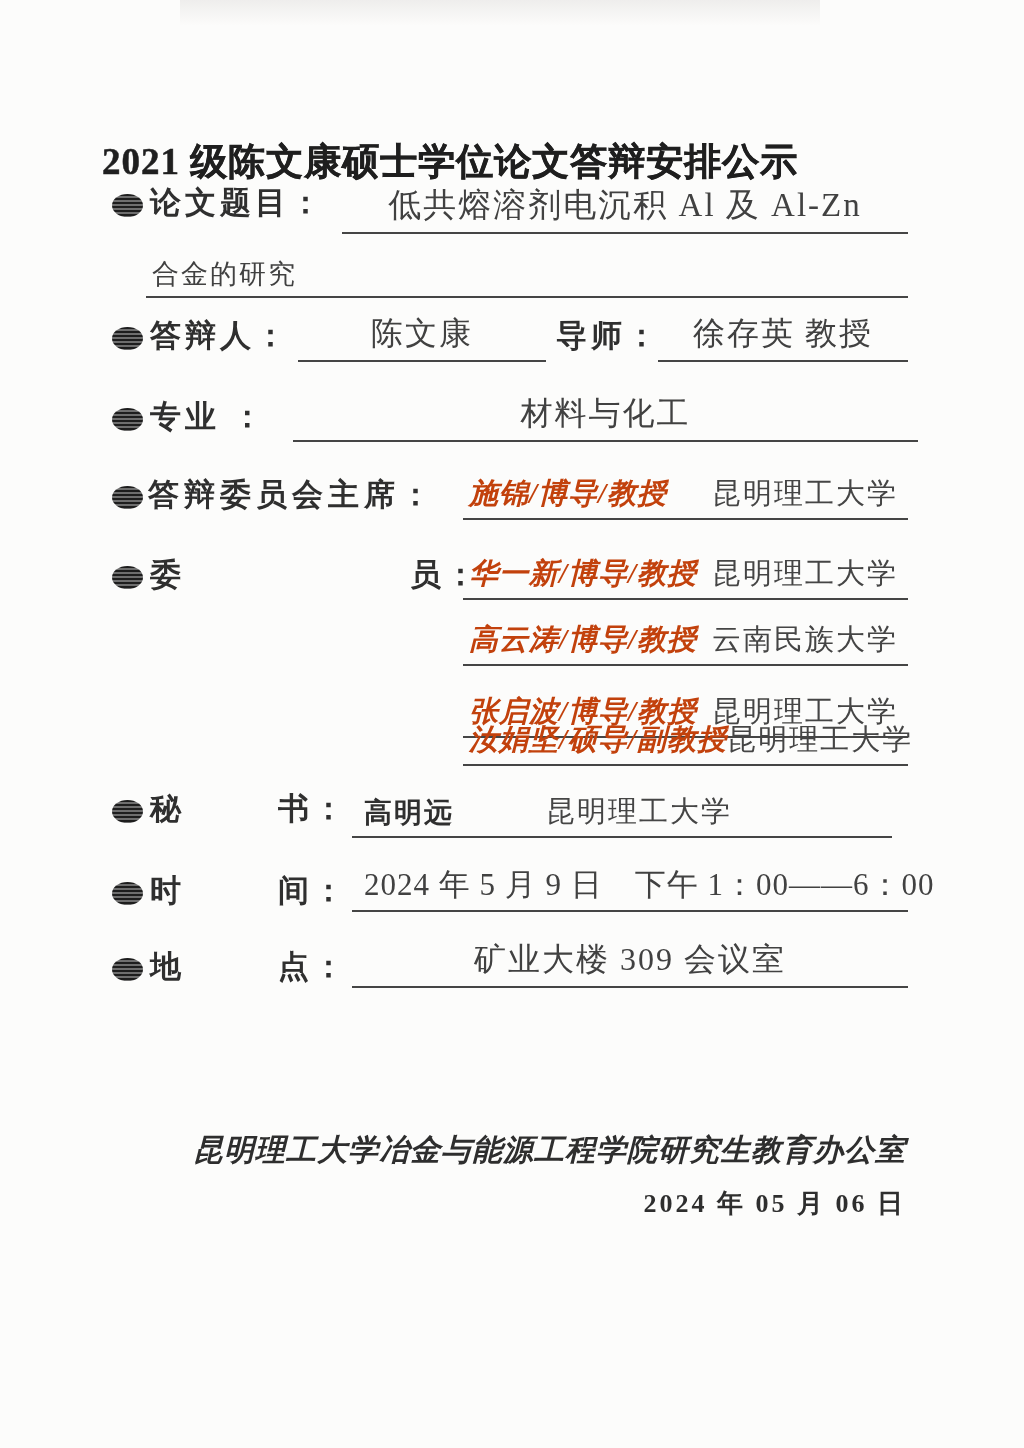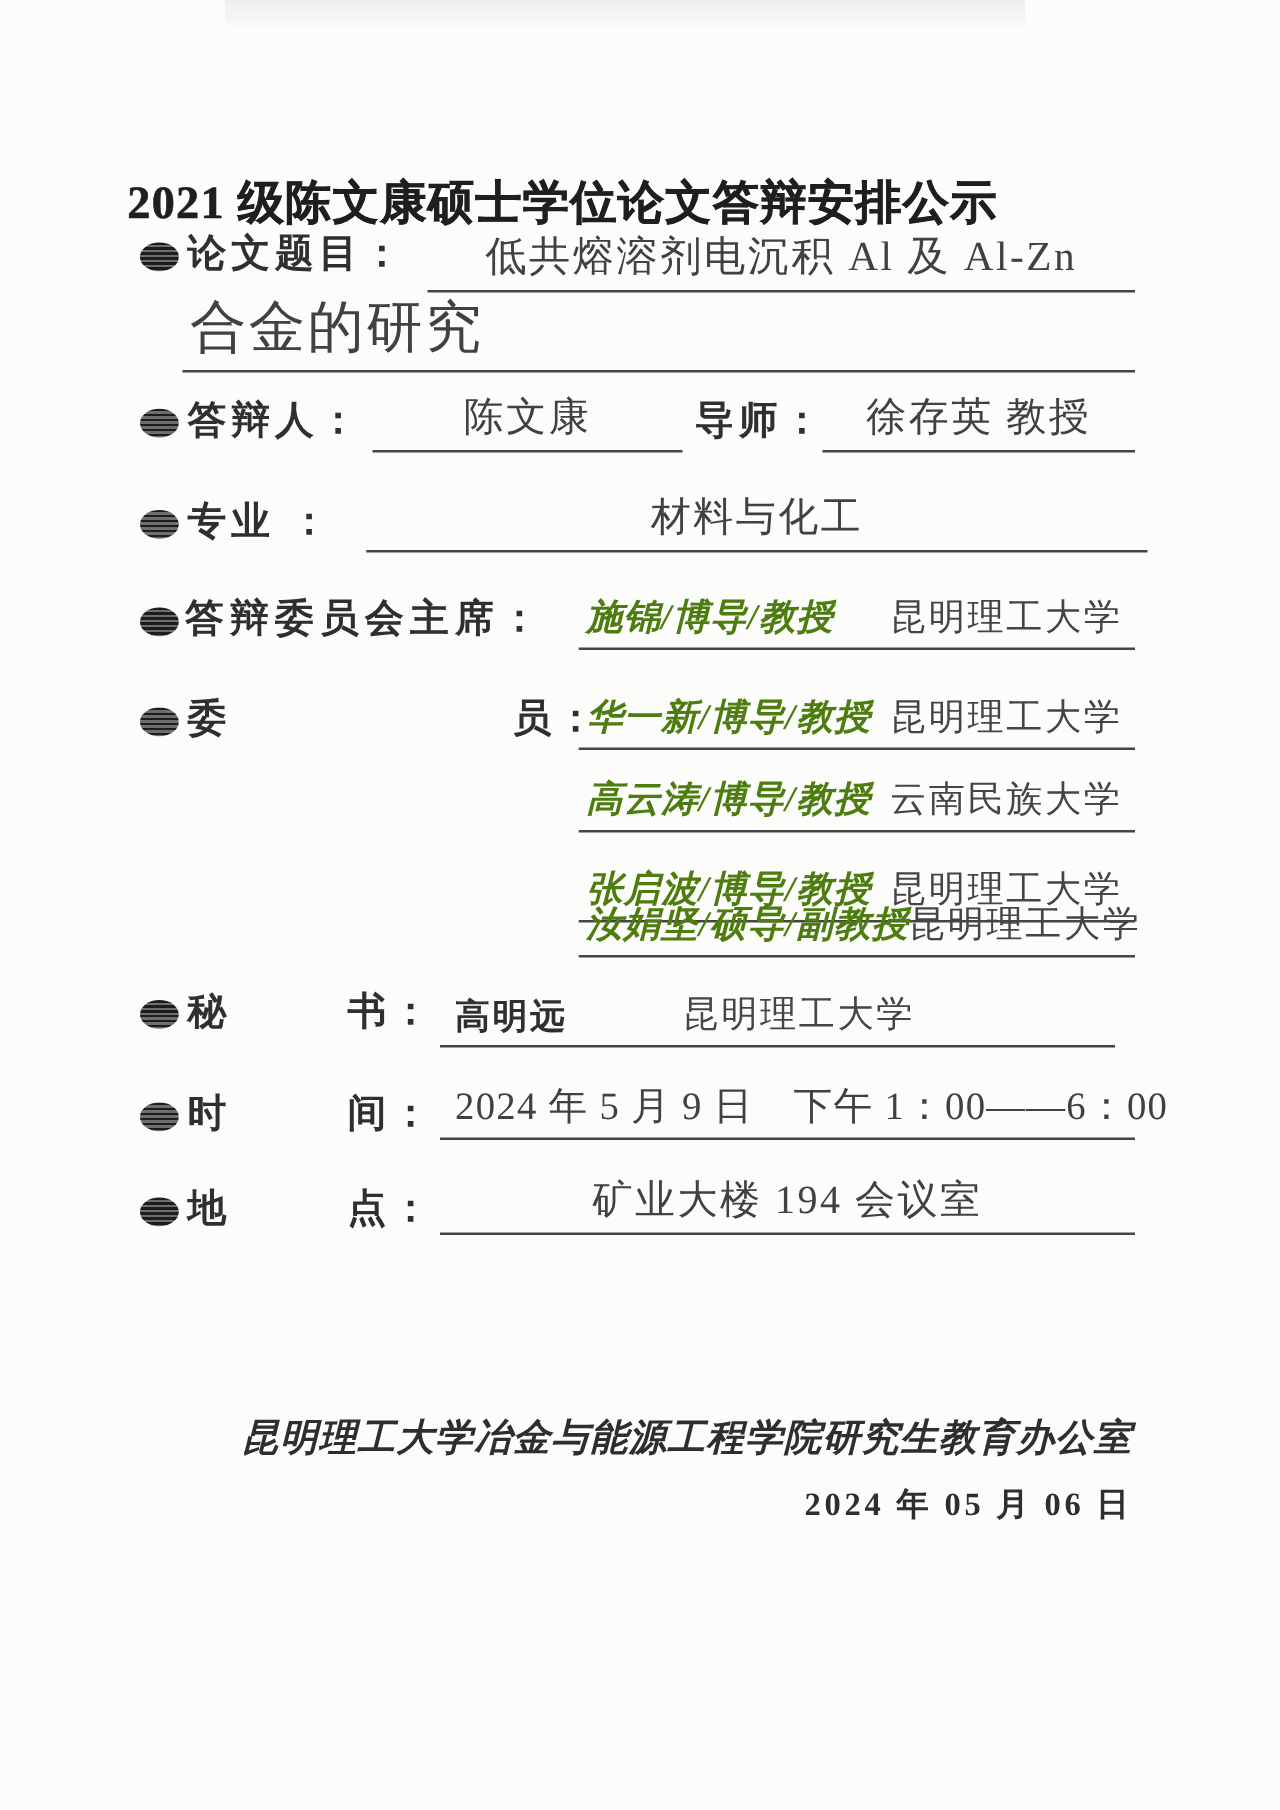--- a/index.html
+++ b/index.html
@@ -43,21 +43,21 @@
   .fill{
     position:absolute;
     border-bottom:2px solid var(--underline);
     font-size:32px;color:#414141;
     white-space:nowrap;
     display:flex;align-items:flex-end;justify-content:center;
     padding-bottom:4px;
   }
   .fill.left{justify-content:flex-start;}
   .fill.between{justify-content:space-between;padding-left:6px;padding-right:10px;}
-  .pname{font-weight:bold;font-style:italic;font-size:29px;color:#4d7c0f;letter-spacing:1px;}
+  .pname{font-weight:bold;font-style:italic;font-size:29px;color:#c2410c;letter-spacing:1px;}
   .porg{font-size:29px;color:#454545;letter-spacing:2px;}
   .sec-name{font-weight:bold;font-size:28px;color:#2f2f2f;letter-spacing:2px;padding-left:12px;}
   .sec-org{font-size:29px;color:#454545;letter-spacing:2px;margin-left:92px;}
   .val{letter-spacing:2px;}
   .footer-office{
     position:absolute;right:118px;top:1130px;width:800px;
     text-align:right;font-size:30px;font-weight:bold;font-style:italic;
     letter-spacing:1px;color:#2e2e2e;white-space:nowrap;
   }
   .footer-date{
@@ -72,21 +72,21 @@
 <div class="page">
   <div class="scan-smudge"></div>
 
   <h1 class="title">2021 级陈文康硕士学位论文答辩安排公示</h1>
 
   <span class="bullet" style="left:112px;top:194px;"></span>
   <span class="lbl" style="left:150px;top:182px;">论文题目：</span>
   <div class="fill" style="left:342px;top:176px;width:566px;height:58px;font-size:33px;">
     <span class="val">低共熔溶剂电沉积 Al 及 Al-Zn</span>
   </div>
-  <div class="fill left" style="left:146px;top:242px;width:762px;height:56px;font-size:45px;font-family:Liberation Serif, serif;">
+  <div class="fill left" style="left:146px;top:242px;width:762px;height:56px;font-size:27px;font-family:Liberation Serif, serif;">
     <span class="val" style="padding-left:6px;">合金的研究</span>
   </div>
 
   <span class="bullet" style="left:112px;top:327px;"></span>
   <span class="lbl" style="left:150px;top:315px;">答辩人：</span>
   <div class="fill" style="left:298px;top:312px;width:248px;height:50px;text-align:center;">
     <span class="val">陈文康</span>
   </div>
   <span class="lbl" style="left:556px;top:315px;">导师：</span>
   <div class="fill" style="left:658px;top:312px;width:250px;height:50px;">
@@ -139,18 +139,18 @@
   <span class="lbl" style="left:150px;top:870px;">时</span>
   <span class="lbl" style="left:278px;top:870px;">间：</span>
   <div class="fill left" style="left:352px;top:866px;width:556px;height:46px;font-size:31px;">
     <span class="val" style="padding-left:12px;letter-spacing:1px;">2024 年 5 月 9 日　下午 1：00——6：00</span>
   </div>
 
   <span class="bullet" style="left:112px;top:958px;"></span>
   <span class="lbl" style="left:150px;top:946px;">地</span>
   <span class="lbl" style="left:278px;top:946px;">点：</span>
   <div class="fill" style="left:352px;top:940px;width:556px;height:48px;">
-    <span class="val">矿业大楼 194 会议室</span>
+    <span class="val">矿业大楼 309 会议室</span>
   </div>
 
   <div class="footer-office">昆明理工大学冶金与能源工程学院研究生教育办公室</div>
   <div class="footer-date">2024 年 05 月 06 日</div>
 </div>
 
 </body></html>

